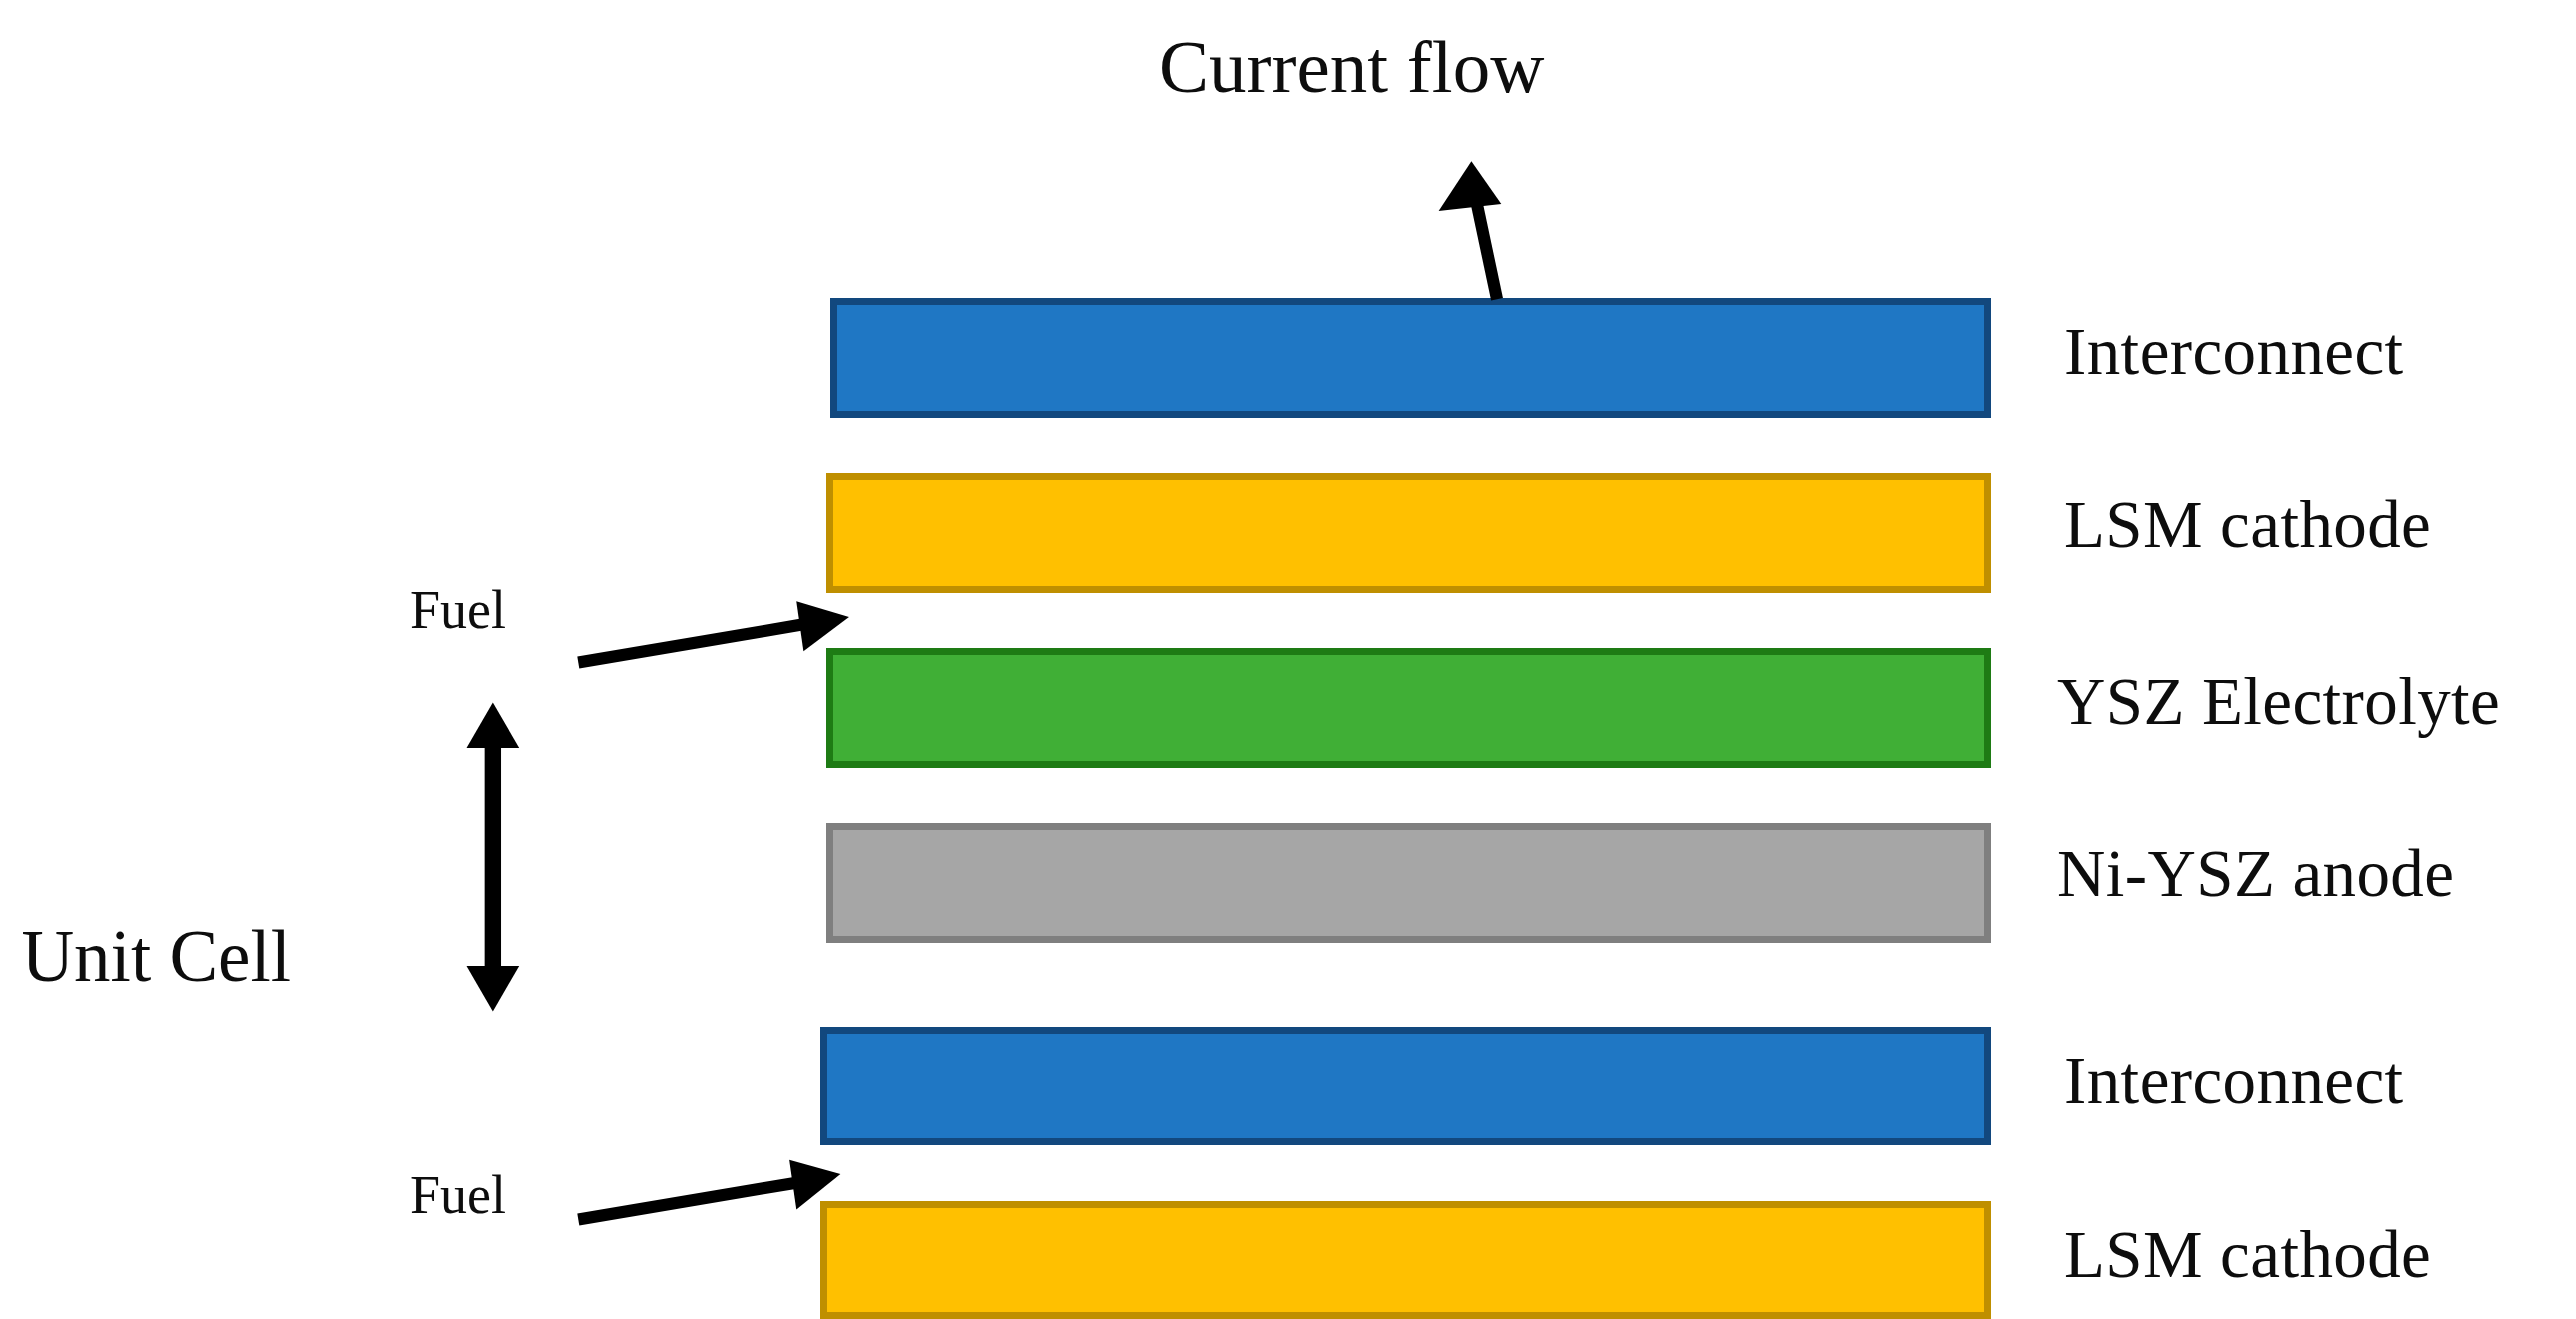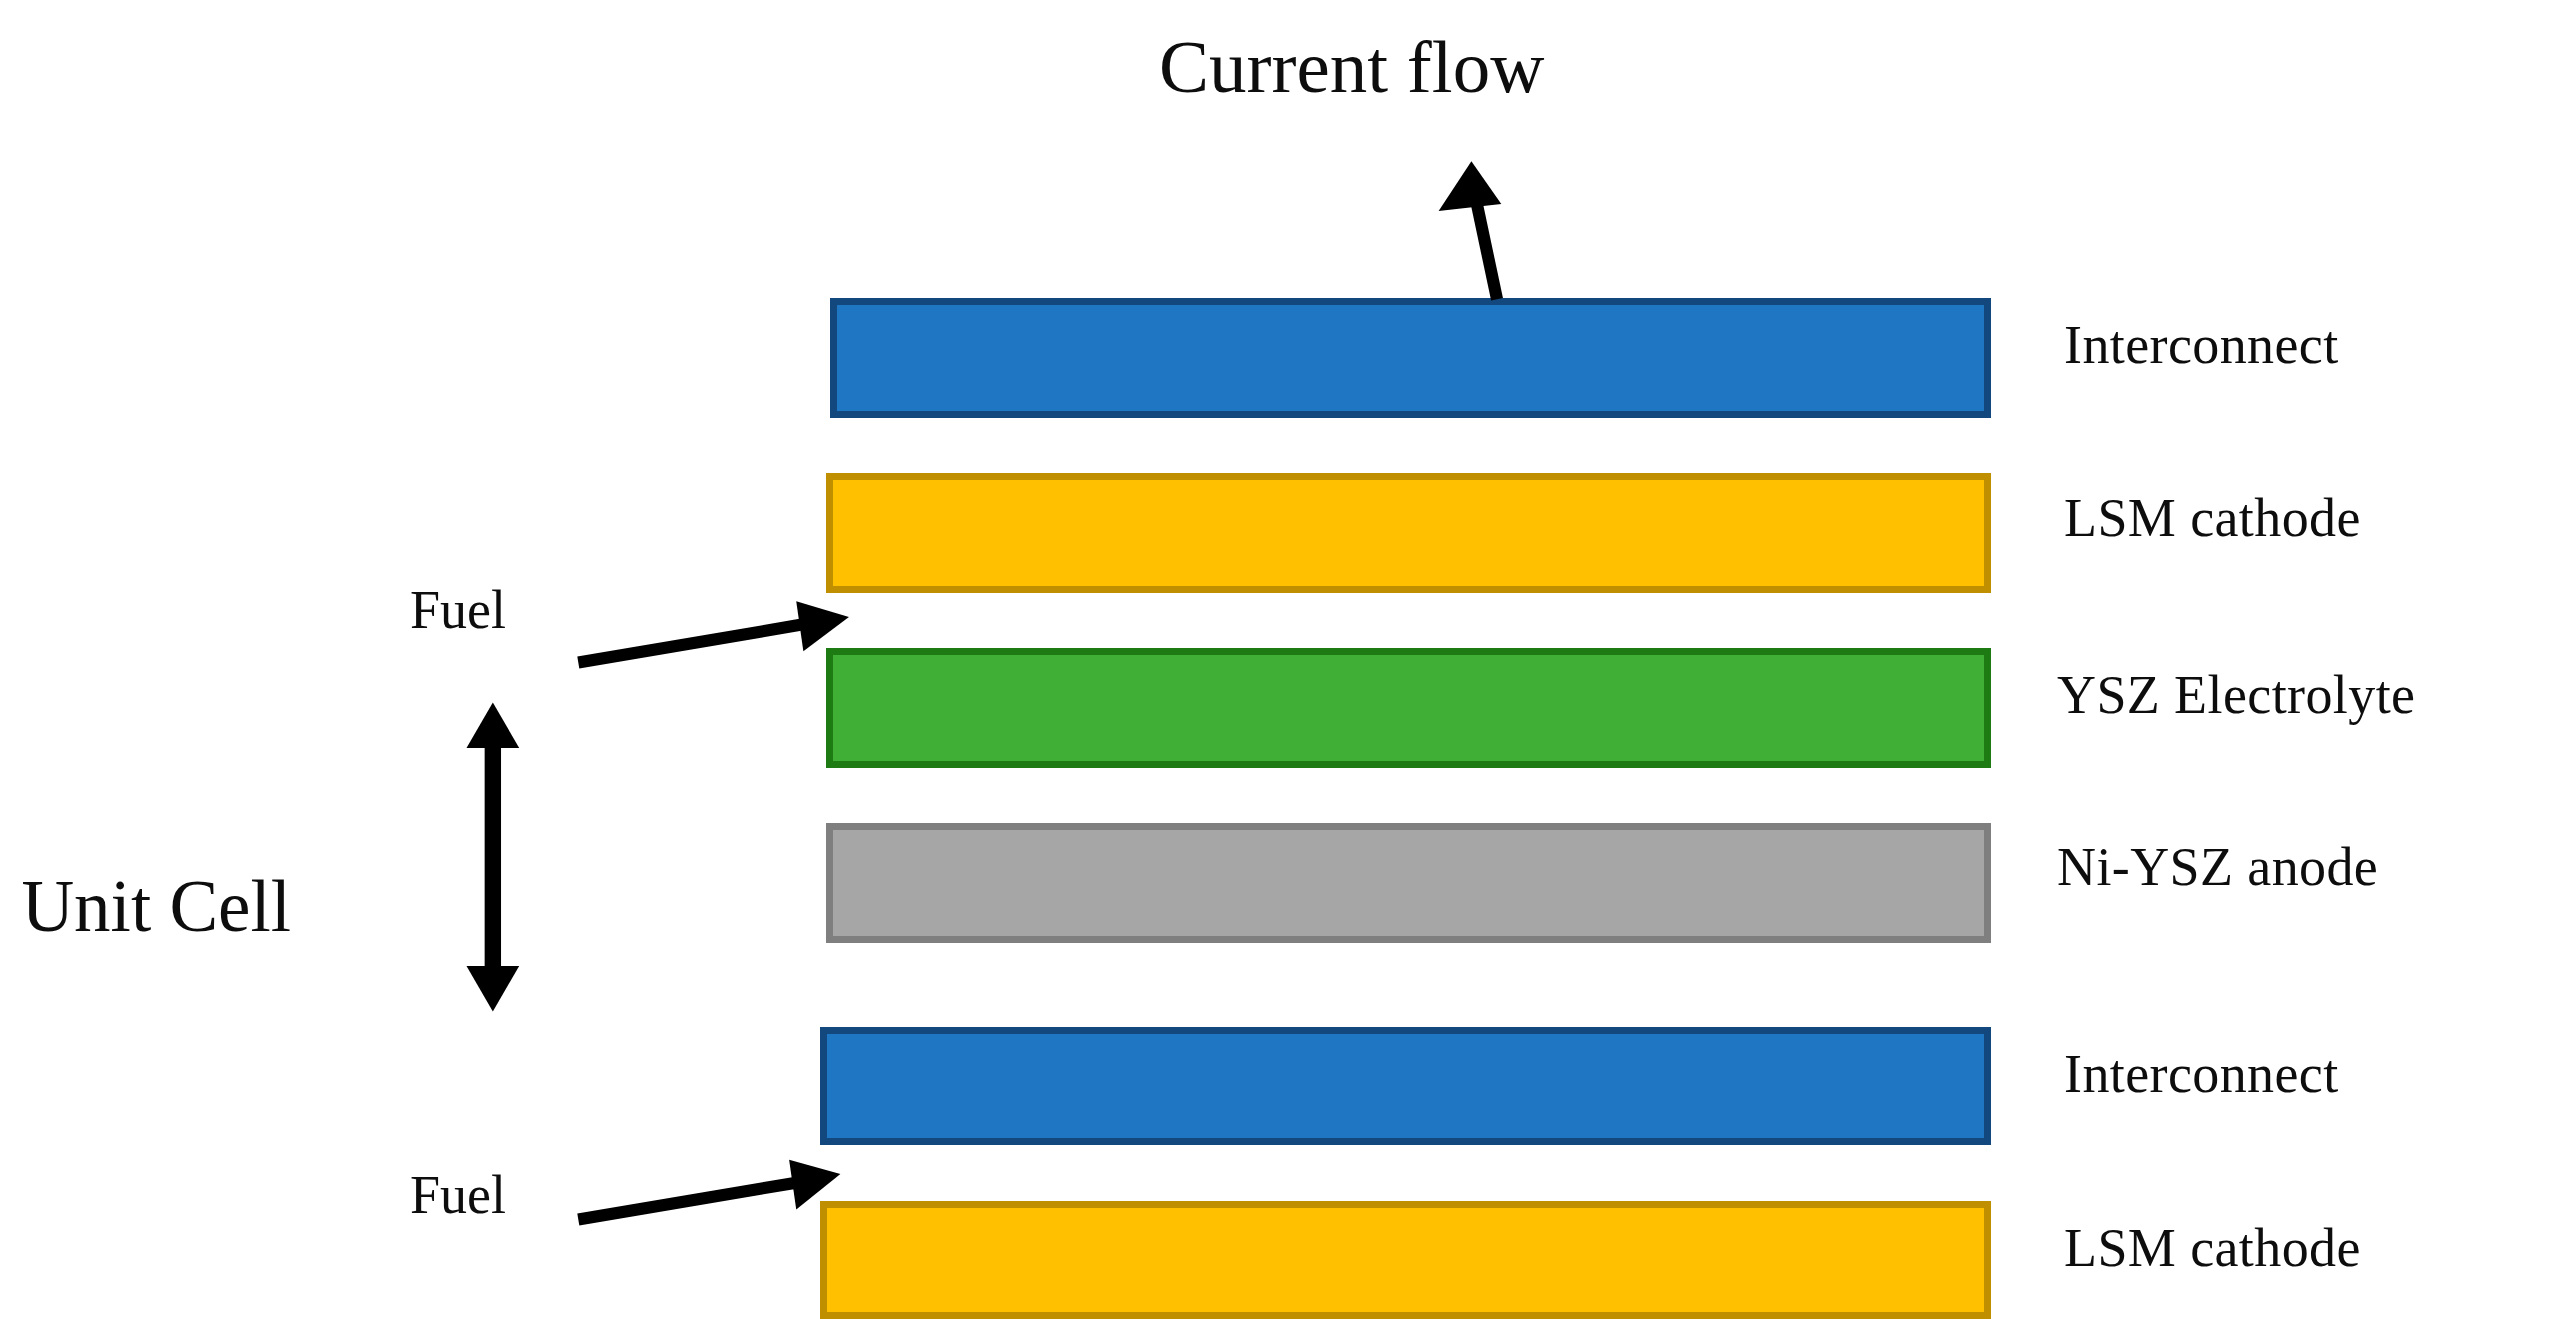--- a/index.html
+++ b/index.html
@@ -33,21 +33,21 @@
 
   
   .txt {
     position: absolute;
     white-space: nowrap;
     color: #0d0d0d;
     line-height: 1.0;
     font-weight: 400;
   }
   .layer-label {
-    font-size: 54px;
+    font-size: 67px;
     letter-spacing: 0.4px;
   }
   .title-label {
     font-size: 75px;
   }
   .side-label {
     font-size: 73px;
   }
   .fuel-label {
     font-size: 54px;
@@ -87,21 +87,21 @@
   <div class="txt layer-label" style="left:2064px; top:471px;">LSM cathode</div>
 
   <div class="txt layer-label" style="left:2057px; top:648px;">YSZ Electrolyte</div>
 
   <div class="txt layer-label" style="left:2057px; top:820px;">Ni-YSZ anode</div>
 
   <div class="txt layer-label" style="left:2064px; top:1027px;">Interconnect</div>
 
   <div class="txt layer-label" style="left:2064px; top:1201px;">LSM cathode</div>
 
-  <div class="txt side-label" style="left:21.4px; top:850px;">Unit Cell</div>
+  <div class="txt side-label" style="left:21.4px; top:900px;">Unit Cell</div>
 
   <div class="txt fuel-label" style="left:410px; top:563px;">Fuel</div>
 
   <div class="txt fuel-label" style="left:410px; top:1148px;">Fuel</div>
 
   <svg id="arrows" viewBox="0 0 3617 1853" xmlns="http://www.w3.org/2000/svg">
 
     <g>
       <line x1="2102" y1="392" x2="2072" y2="250" stroke="#000000" stroke-width="17" stroke-linecap="butt"></line>
       <polygon points="2066,198 2108,258 2020,268" fill="#000000"></polygon>

